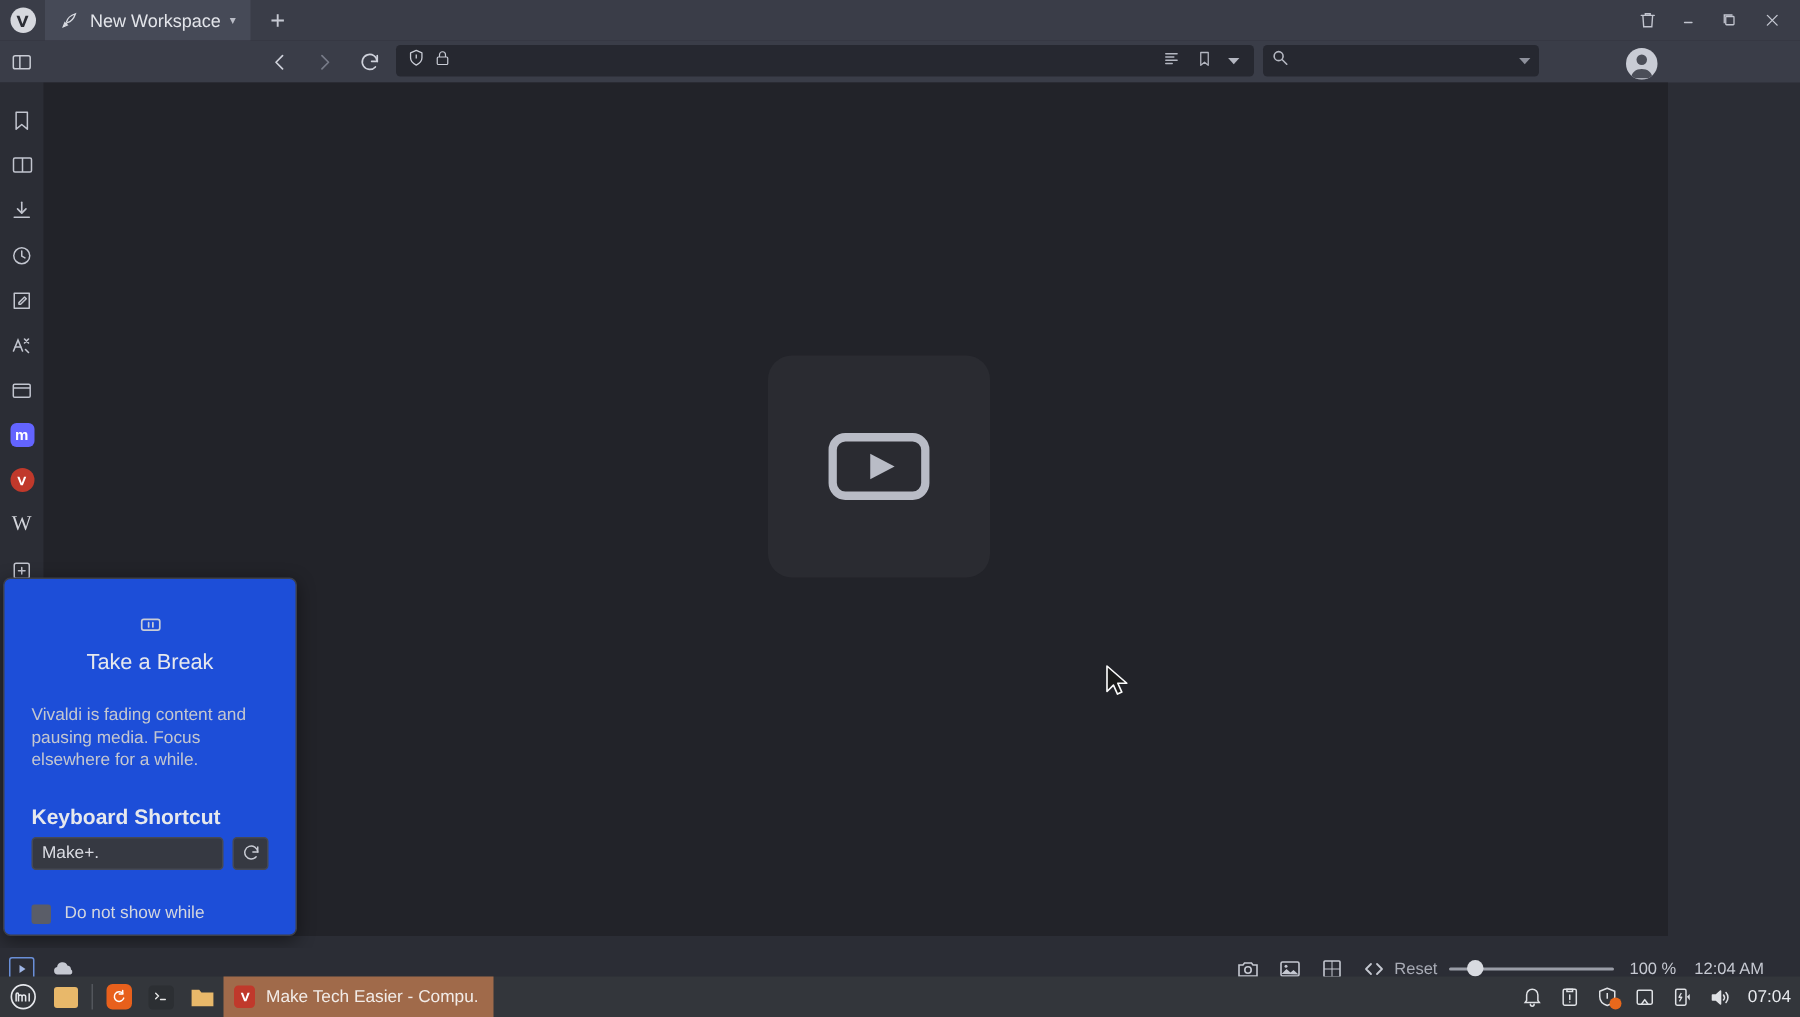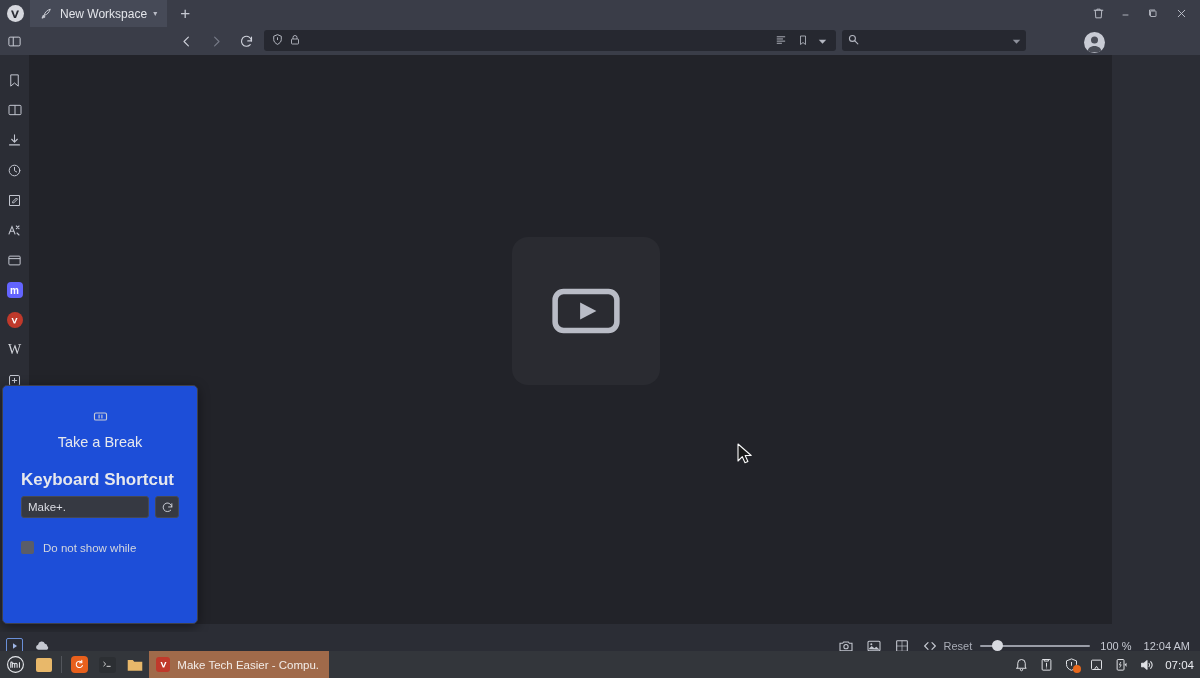--- a/index.html
+++ b/index.html
@@ -123,21 +123,21 @@
   }
   .break-icon { display: flex; justify-content: center; margin-bottom: 9px; }
   .break-title {
     text-align: center; color: #e6e8ed; font-size: 14.5px; font-weight: 400;
     margin-bottom: 20px;
   }
   .break-body {
     color: #c4c7d0; font-size: 11.5px; line-height: 15.2px; margin-bottom: 20px;
   }
   .break-shortcut-label {
-    color: #e6e8ed; font-size: 17px; font-weight: bold; margin-bottom: 6px;
+    color: #e6e8ed; font-size: 14px; font-weight: bold; margin-bottom: 6px;
   }
   .shortcut-row { display: flex; align-items: center; gap: 6px; margin-bottom: 23px; }
   .shortcut-input {
     flex: 1; height: 22px; background: #363942; border: 1px solid #454954;
     border-radius: 3px; color: #dadce3; font-size: 11.5px;
     display: flex; align-items: center; padding-left: 6px;
   }
   .shortcut-reset {
     width: 24px; height: 22px; background: #363942; border: 1px solid #454954;
     border-radius: 3px; color: #c9ccd5;
@@ -162,21 +162,21 @@
   .sb-reset { color: #a9acb6; font-size: 11px; margin-right: 8px; }
   .zoom-slider {
     position: relative; width: 110px; height: 27px; display: flex; align-items: center;
   }
   .zoom-track { width: 110px; height: 2px; background: #9a9da7; border-radius: 1px; }
   .zoom-thumb {
     position: absolute; left: 12px; width: 11px; height: 11px;
     border-radius: 50%; background: #d8dae0;
   }
   .zoom-pct { color: #c6c9d2; font-size: 11px; margin: 0 12px 0 10px; text-align: right; }
-  .sb-clock { color: #c6c9d2; font-size: 11px; margin-right: 10px; }
+  .sb-clock { color: #c6c9d2; font-size: 11px; margin-right: 24px; }
 
   
   .taskbar {
     position: absolute; left: 0; bottom: 0; width: 1200px; height: 27px;
     background: #33363b; display: flex; align-items: center;
   }
   .mint-menu { width: 30px; display: flex; align-items: center; justify-content: center; }
   .tb-launcher { width: 28px; display: flex; align-items: center; justify-content: center; }
   .tb-sep { width: 1px; height: 17px; background: #53565c; margin: 0 3px; }
   .task-item {
@@ -416,20 +416,21 @@
   </div>
 
   <div class="breakdlg">
     <div class="break-icon">
       <svg width="17" height="17" viewBox="0 0 24 24" fill="none" stroke="#c9ccd5" stroke-width="1.6">
         <rect x="3.5" y="7" width="17" height="10" rx="2"></rect>
           <path d="M10 10v4M14 10v4" stroke-linecap="round"></path>
       </svg>
     </div>
     <div class="break-title">Take a Break</div>
+    <div class="break-body">Vivaldi is fading content and pausing media. Focus elsewhere for a while.</div>
     <div class="break-shortcut-label">Keyboard Shortcut</div>
     <div class="shortcut-row">
       <div class="shortcut-input" placeholder="Ctrl+.">Make+.</div>
       <div class="shortcut-reset">
         <svg width="13" height="13" viewBox="0 0 24 24" fill="none" stroke="#c9ccd5" stroke-width="1.8" stroke-linecap="round">
           <path d="M20 11a8 8 0 1 0-2 6"></path>
             <path d="M20 5v6h-6"></path>
         </svg>
       </div>
     </div>

